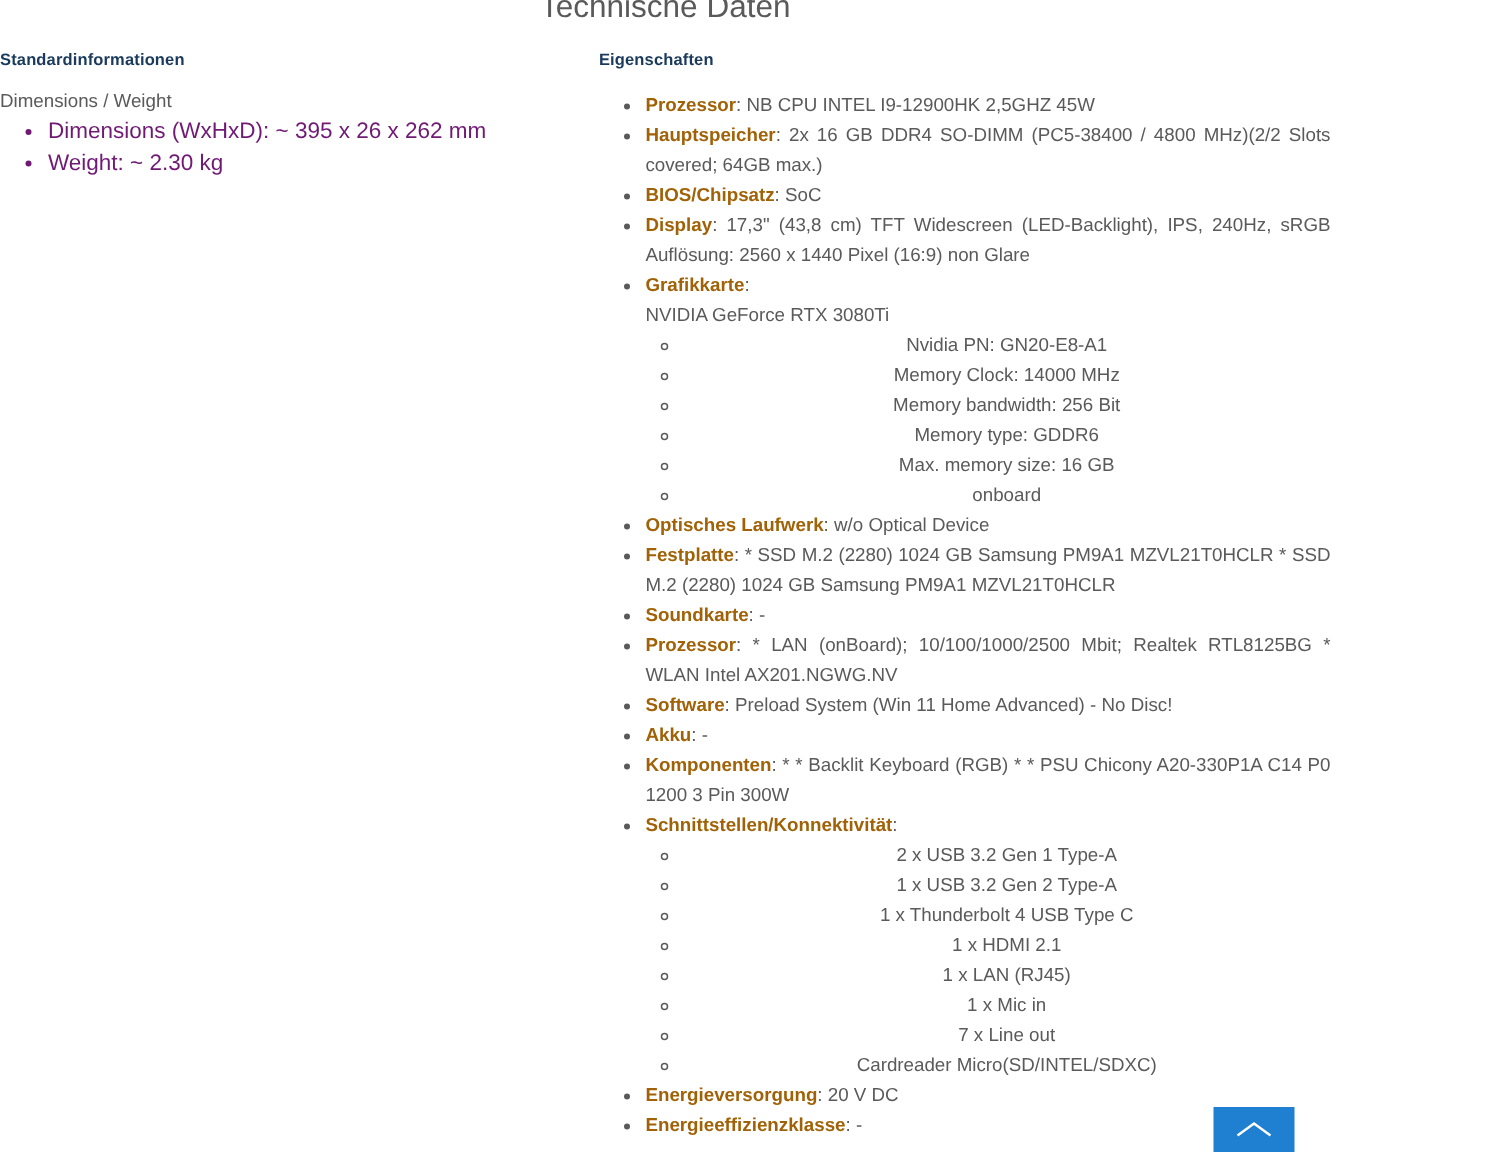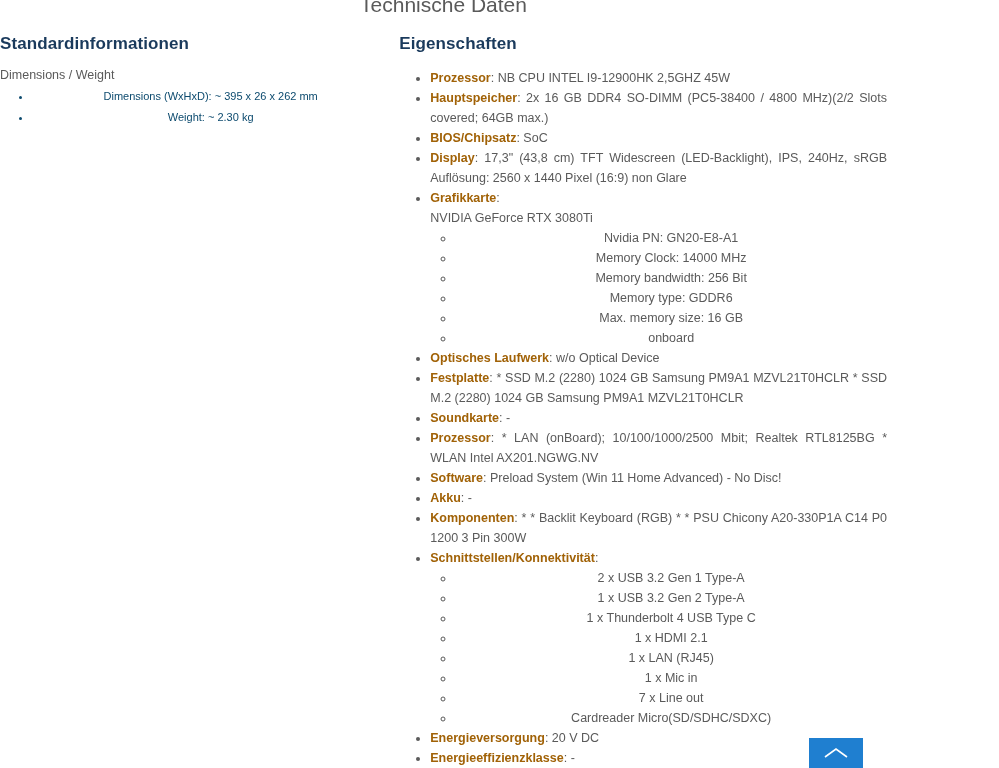--- a/index.html
+++ b/index.html
@@ -40,42 +40,41 @@
   }
   .col-left {
     width: 449px;
     padding-left: 0px;
     padding-right: 10px;
   }
   .col-right {
     width: 550px;
   }
   h2.section-heading {
-    font-size: 17px;
+    font-size: 11px;
     font-weight: bold;
     color: #1a3a5c;
     margin: 0 0 14px 0;
     letter-spacing: 0.1px;
   }
   .sub-label {
     font-size: 12.5px;
     color: #5a5a5a;
     margin: 0 0 4px 0;
   }
   ul.bullets {
     margin: 0;
     padding-left: 32px;
     list-style-type: disc;
   }
   ul.bullets > li {
-    font-size: 11px;
-    line-height: 20px;
-    color: #0c4a6e;
+    font-size: 15px;
+    line-height: 20px;
+    color: #701a75;
     margin: 0 0 1px 0;
-    text-align: center;
   }
   ul.spec-list {
     margin: 0;
     padding-left: 31px;
     list-style-type: disc;
   }
   ul.spec-list > li {
     font-size: 12.5px;
     line-height: 20px;
     color: #5a5a5a;
@@ -178,21 +177,21 @@
         <li>
           <span class="spec-key">Schnittstellen/Konnektivität</span><span>:</span>
           <ul class="sub-list">
             <li>2 x USB 3.2 Gen 1 Type-A</li>
             <li>1 x USB 3.2 Gen 2 Type-A</li>
             <li>1 x Thunderbolt 4 USB Type C</li>
             <li>1 x HDMI 2.1</li>
             <li>1 x LAN (RJ45)</li>
             <li>1 x Mic in</li>
             <li>7 x Line out</li>
-            <li>Cardreader Micro(SD/SDHC/SDXC)</li>
+            <li>Cardreader Micro(SD/INTEL/SDXC)</li>
           </ul>
         </li>
 
         <li><span class="spec-key">Energieversorgung</span><span>: </span><span>20 V DC</span></li>
 
         <li><span class="spec-key">Energieeffizienzklasse</span><span>: </span><span>-</span></li>
 
       </ul>
     </div>
   </div>

